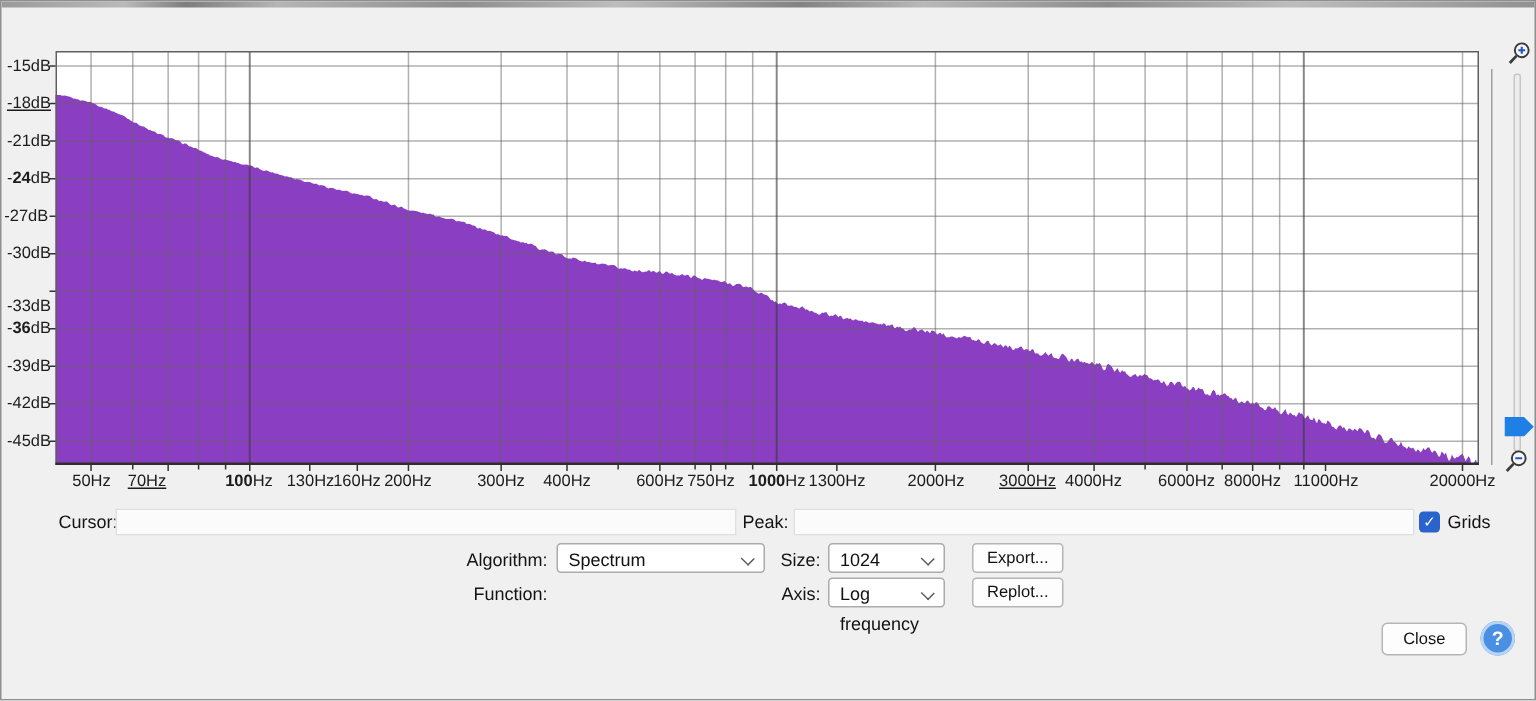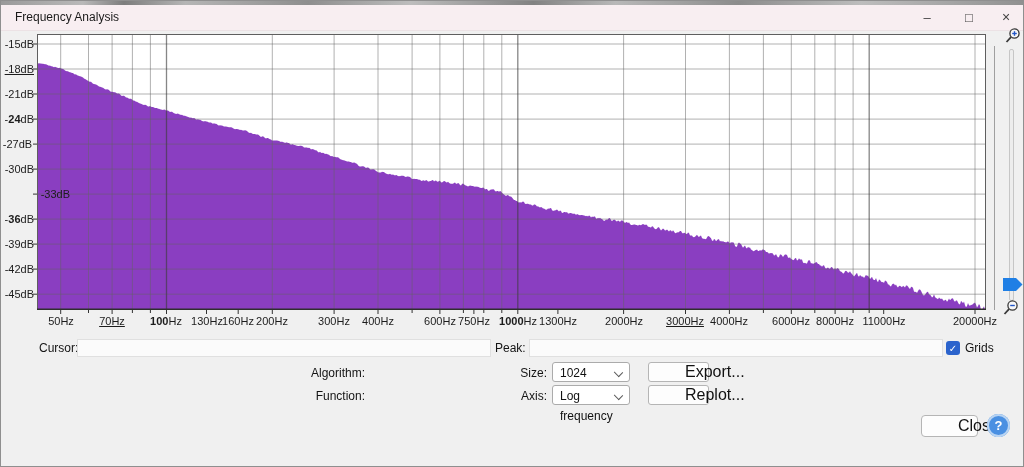--- a/index.html
+++ b/index.html
@@ -26,39 +26,33 @@
   .slider-track{position:absolute;left:1008px;top:48px;width:3px;height:250px;background:#ededed;border:1px solid #c6c6c6;border-radius:2px;}
   .slider-thumb{position:absolute;left:1002px;top:277px;width:20px;height:13px;}
 
   .lbl{position:absolute;font-size:12px;color:#141414;}
   .field{position:absolute;height:16px;background:#fbfbfb;border:1px solid #e0e0e0;font-size:11px;line-height:16px;padding:0 4px;color:#222;box-sizing:content-box;}
   .checkbox{position:absolute;left:945px;top:340px;width:14px;height:14px;border-radius:3px;
     display:flex;align-items:center;justify-content:center;font-size:10px;color:#fff;cursor:default;}
   .select{position:absolute;height:20px;background:#fff;border:1px solid #ababab;border-radius:3px;font-size:12px;line-height:20px;padding-left:7px;box-sizing:border-box;color:#111;cursor:default;}
   .select .chev{position:absolute;right:7px;top:6px;width:6px;height:6px;border-right:1.4px solid #5a5a5a;border-bottom:1.4px solid #5a5a5a;transform:rotate(45deg) scale(1,0.9);}
   .pushbtn{position:absolute;height:20px;background:#fdfdfd;border:1px solid #b5b5b5;border-radius:3px;
-    font-size:16px;text-align:center;line-height:18px;box-sizing:border-box;color:#111;cursor:default;padding-left:36px;}
+    font-size:11px;text-align:center;line-height:18px;box-sizing:border-box;color:#111;cursor:default;}
   .close-btn{left:920px;top:414px;width:57px;height:22px;line-height:20px;border-radius:4px;}
   .help-btn{position:absolute;left:986px;top:413px;width:23px;height:23px;border-radius:50%;
     color:#fff;font-weight:bold;font-size:13px;text-align:center;line-height:23px;
     box-shadow:0 0 0 2px #b9d4f2 inset;cursor:default;}
   .lbl-right{text-align:right;}
 </style>
 </head>
 <body>
 
 <div class="window">
   <div class="behind-strip"></div>
 
-  <div class="titlebar" style="background: rgb(248, 238, 241);">
-    <div class="title">Frequency Analysis</div>
-    <div class="winbtn btn-min">–</div>
-    <div class="winbtn btn-max">□</div>
-    <div class="winbtn btn-close">×</div>
-  </div>
 
   <svg class="plot-svg" id="plot" width="964" height="283">
       <rect x="10" y="0" width="949" height="276" fill="#ffffff"></rect>
       <path d="M10,276 L10,29.1 L11,29.4 L12,29.3 L13,29.4 L14,29.6 L15,29.8 L16,29.7 L17,29.9 L18,30.2 L19,30.3 L20,30.7 L21,31.2 L22,31.8 L23,31.6 L24,32.2 L25,32.2 L26,32.8 L27,33.2 L28,32.8 L29,33.2 L30,33.4 L31,33.9 L32,34.0 L33,33.8 L34,34.4 L35,34.8 L36,35.0 L37,35.6 L38,36.5 L39,37.1 L40,37.2 L41,37.3 L42,38.1 L43,38.3 L44,38.4 L45,39.1 L46,39.1 L47,40.0 L48,40.4 L49,40.3 L50,41.2 L51,41.5 L52,42.0 L53,42.3 L54,42.6 L55,43.0 L56,43.5 L57,44.4 L58,45.1 L59,45.5 L60,46.3 L61,46.8 L62,47.6 L63,47.8 L64,47.8 L65,48.8 L66,49.7 L67,50.0 L68,50.3 L69,50.4 L70,51.1 L71,51.7 L72,52.6 L73,52.7 L74,53.1 L75,53.5 L76,53.7 L77,54.4 L78,55.3 L79,55.4 L80,55.3 L81,55.6 L82,56.1 L83,57.3 L84,57.8 L85,57.7 L86,58.1 L87,58.2 L88,58.2 L89,58.7 L90,59.5 L91,59.5 L92,59.6 L93,60.2 L94,61.5 L95,62.1 L96,61.7 L97,61.7 L98,62.5 L99,63.5 L100,63.6 L101,64.0 L102,64.7 L103,64.7 L104,64.8 L105,65.6 L106,66.4 L107,66.5 L108,67.0 L109,67.7 L110,67.8 L111,68.6 L112,68.9 L113,69.6 L114,69.8 L115,70.2 L116,70.7 L117,70.9 L118,70.7 L119,71.1 L120,71.8 L121,72.4 L122,72.5 L123,72.1 L124,72.7 L125,72.9 L126,73.1 L127,73.4 L128,73.9 L129,74.0 L130,74.0 L131,74.7 L132,74.7 L133,75.3 L134,75.6 L135,75.7 L136,75.9 L137,75.6 L138,75.8 L139,76.4 L140,76.4 L141,76.5 L142,77.3 L143,78.0 L144,77.7 L145,77.7 L146,78.6 L147,79.2 L148,79.6 L149,80.0 L150,79.7 L151,79.6 L152,80.2 L153,80.6 L154,81.0 L155,80.8 L156,81.6 L157,81.7 L158,81.8 L159,82.3 L160,82.6 L161,82.9 L162,83.2 L163,83.7 L164,83.5 L165,83.9 L166,84.2 L167,84.1 L168,84.6 L169,85.4 L170,85.6 L171,85.3 L172,85.7 L173,85.8 L174,86.2 L175,86.9 L176,87.3 L177,87.4 L178,87.1 L179,87.4 L180,87.5 L181,88.0 L182,88.5 L183,88.5 L184,88.5 L185,89.2 L186,89.7 L187,89.3 L188,89.7 L189,89.7 L190,90.3 L191,91.3 L192,91.6 L193,91.2 L194,91.4 L195,91.4 L196,91.9 L197,92.4 L198,92.6 L199,92.4 L200,92.8 L201,93.1 L202,93.3 L203,93.2 L204,93.2 L205,93.5 L206,94.2 L207,94.8 L208,95.2 L209,94.9 L210,95.1 L211,95.3 L212,95.5 L213,96.0 L214,95.8 L215,96.3 L216,96.6 L217,96.4 L218,96.3 L219,96.5 L220,97.0 L221,98.0 L222,98.8 L223,98.9 L224,98.7 L225,99.5 L226,100.0 L227,99.9 L228,100.1 L229,100.6 L230,100.4 L231,100.4 L232,101.2 L233,102.3 L234,102.9 L235,102.6 L236,102.3 L237,103.1 L238,104.1 L239,104.4 L240,103.9 L241,103.9 L242,104.8 L243,105.3 L244,105.6 L245,106.4 L246,106.4 L247,106.5 L248,106.4 L249,106.5 L250,106.6 L251,106.8 L252,107.1 L253,107.5 L254,108.0 L255,107.6 L256,108.2 L257,108.3 L258,108.9 L259,108.5 L260,108.5 L261,109.0 L262,109.0 L263,110.1 L264,110.7 L265,110.3 L266,110.3 L267,111.0 L268,111.1 L269,111.5 L270,111.8 L271,112.0 L272,112.0 L273,111.8 L274,111.8 L275,112.0 L276,112.5 L277,113.5 L278,113.5 L279,113.4 L280,113.6 L281,113.9 L282,113.8 L283,114.2 L284,115.4 L285,115.1 L286,115.3 L287,115.6 L288,116.3 L289,116.3 L290,116.8 L291,118.1 L292,118.4 L293,117.8 L294,118.7 L295,119.1 L296,118.8 L297,119.3 L298,120.0 L299,119.8 L300,120.0 L301,120.5 L302,120.7 L303,121.7 L304,122.3 L305,122.0 L306,122.5 L307,123.1 L308,122.8 L309,123.3 L310,123.3 L311,123.3 L312,124.1 L313,125.1 L314,125.6 L315,125.8 L316,126.2 L317,126.3 L318,126.8 L319,126.9 L320,127.6 L321,127.5 L322,127.5 L323,128.1 L324,127.9 L325,128.8 L326,128.7 L327,128.4 L328,128.8 L329,129.6 L330,129.8 L331,131.2 L332,132.3 L333,132.6 L334,132.4 L335,132.3 L336,132.2 L337,132.5 L338,133.2 L339,134.0 L340,133.6 L341,133.6 L342,133.9 L343,135.2 L344,135.6 L345,135.2 L346,135.3 L347,135.3 L348,135.9 L349,137.0 L350,137.6 L351,138.2 L352,138.4 L353,138.4 L354,138.5 L355,137.7 L356,138.0 L357,138.1 L358,138.9 L359,139.6 L360,140.0 L361,140.3 L362,140.2 L363,139.7 L364,140.6 L365,140.7 L366,140.6 L367,141.1 L368,141.4 L369,141.1 L370,141.2 L371,142.2 L372,142.1 L373,142.2 L374,141.7 L375,141.8 L376,141.8 L377,142.1 L378,142.8 L379,143.0 L380,142.6 L381,142.6 L382,142.7 L383,143.0 L384,143.9 L385,145.0 L386,145.1 L387,144.8 L388,145.1 L389,144.9 L390,144.9 L391,145.6 L392,145.7 L393,145.8 L394,146.7 L395,147.0 L396,146.3 L397,146.6 L398,147.0 L399,145.9 L400,146.6 L401,147.4 L402,147.5 L403,147.0 L404,147.1 L405,146.3 L406,146.1 L407,147.4 L408,146.8 L409,146.6 L410,147.5 L411,147.8 L412,147.0 L413,146.8 L414,148.2 L415,148.6 L416,147.8 L417,147.0 L418,147.2 L419,148.2 L420,148.5 L421,147.8 L422,148.8 L423,149.4 L424,149.7 L425,149.7 L426,149.7 L427,149.1 L428,148.6 L429,149.7 L430,149.7 L431,149.1 L432,149.4 L433,150.9 L434,151.4 L435,149.9 L436,149.6 L437,150.3 L438,151.2 L439,151.5 L440,151.9 L441,152.6 L442,151.9 L443,151.4 L444,151.8 L445,151.9 L446,152.1 L447,152.4 L448,152.8 L449,152.4 L450,152.8 L451,152.8 L452,153.2 L453,153.8 L454,154.0 L455,153.9 L456,153.4 L457,154.1 L458,155.4 L459,155.0 L460,155.0 L461,156.4 L462,156.9 L463,156.0 L464,155.4 L465,155.4 L466,155.2 L467,155.6 L468,157.0 L469,157.5 L470,157.0 L471,157.1 L472,157.7 L473,157.1 L474,157.6 L475,158.7 L476,159.8 L477,160.6 L478,161.3 L479,161.9 L480,161.2 L481,161.1 L482,162.1 L483,162.5 L484,162.6 L485,163.4 L486,164.7 L487,166.1 L488,166.0 L489,167.1 L490,167.0 L491,168.0 L492,168.8 L493,168.1 L494,168.8 L495,168.0 L496,167.6 L497,168.1 L498,169.7 L499,169.9 L500,169.7 L501,169.7 L502,170.3 L503,170.6 L504,170.6 L505,171.4 L506,171.6 L507,170.6 L508,170.4 L509,171.3 L510,172.5 L511,172.2 L512,173.0 L513,173.6 L514,173.1 L515,173.6 L516,174.5 L517,174.5 L518,175.3 L519,175.8 L520,175.5 L521,174.4 L522,174.7 L523,174.2 L524,174.1 L525,175.9 L526,177.0 L527,176.4 L528,176.6 L529,176.1 L530,175.4 L531,176.5 L532,177.5 L533,176.4 L534,177.0 L535,178.9 L536,178.7 L537,178.1 L538,178.0 L539,178.6 L540,178.1 L541,179.4 L542,179.6 L543,178.9 L544,179.0 L545,179.6 L546,179.8 L547,179.8 L548,179.8 L549,180.9 L550,180.1 L551,180.5 L552,181.1 L553,181.2 L554,181.0 L555,180.9 L556,181.3 L557,181.6 L558,181.8 L559,182.3 L560,181.8 L561,182.5 L562,181.5 L563,181.9 L564,183.5 L565,182.6 L566,183.1 L567,182.5 L568,182.4 L569,184.4 L570,184.8 L571,183.7 L572,184.4 L573,183.7 L574,184.8 L575,185.0 L576,186.1 L577,186.9 L578,186.5 L579,185.6 L580,185.8 L581,185.3 L582,184.1 L583,184.3 L584,185.9 L585,187.2 L586,186.1 L587,185.8 L588,185.7 L589,186.9 L590,187.6 L591,186.4 L592,187.1 L593,188.1 L594,186.4 L595,186.5 L596,186.8 L597,188.0 L598,189.1 L599,188.2 L600,187.9 L601,189.2 L602,188.2 L603,189.9 L604,191.0 L605,190.9 L606,190.8 L607,190.4 L608,190.4 L609,190.9 L610,191.1 L611,191.7 L612,190.7 L613,191.0 L614,191.2 L615,190.4 L616,189.9 L617,190.4 L618,190.9 L619,190.6 L620,190.9 L621,192.8 L622,192.7 L623,193.2 L624,193.4 L625,192.2 L626,192.5 L627,194.1 L628,194.9 L629,195.3 L630,194.4 L631,193.2 L632,193.3 L633,195.1 L634,196.4 L635,195.5 L636,194.6 L637,195.3 L638,196.4 L639,196.2 L640,195.5 L641,196.6 L642,197.6 L643,196.2 L644,196.5 L645,197.8 L646,196.3 L647,197.5 L648,199.1 L649,199.3 L650,198.2 L651,198.4 L652,198.0 L653,197.1 L654,197.0 L655,198.8 L656,199.5 L657,198.7 L658,198.9 L659,199.8 L660,200.0 L661,198.6 L662,199.1 L663,201.6 L664,201.5 L665,201.6 L666,202.9 L667,203.2 L668,202.7 L669,201.8 L670,200.7 L671,202.2 L672,203.1 L673,202.1 L674,201.4 L675,204.0 L676,204.8 L677,204.7 L678,205.1 L679,205.3 L680,203.4 L681,201.9 L682,202.2 L683,203.2 L684,204.3 L685,206.4 L686,207.1 L687,205.1 L688,205.4 L689,207.2 L690,206.3 L691,205.2 L692,205.3 L693,207.4 L694,206.8 L695,207.8 L696,207.1 L697,208.0 L698,208.0 L699,208.6 L700,208.1 L701,207.2 L702,208.4 L703,209.4 L704,208.1 L705,208.7 L706,208.0 L707,209.2 L708,211.8 L709,213.0 L710,212.4 L711,209.4 L712,208.5 L713,209.5 L714,210.1 L715,212.0 L716,213.8 L717,212.6 L718,211.4 L719,213.7 L720,214.5 L721,212.7 L722,213.8 L723,213.5 L724,215.4 L725,216.0 L726,217.0 L727,217.3 L728,216.3 L729,215.9 L730,215.4 L731,217.0 L732,217.0 L733,215.9 L734,216.7 L735,216.1 L736,215.3 L737,215.9 L738,216.3 L739,218.1 L740,218.1 L741,218.6 L742,219.7 L743,219.1 L744,219.3 L745,218.9 L746,219.7 L747,221.4 L748,221.2 L749,219.9 L750,222.0 L751,223.4 L752,222.9 L753,220.6 L754,220.5 L755,221.4 L756,223.0 L757,221.4 L758,220.6 L759,220.4 L760,221.0 L761,223.4 L762,224.0 L763,223.2 L764,224.9 L765,225.2 L766,226.3 L767,225.7 L768,224.2 L769,224.0 L770,226.4 L771,225.9 L772,224.3 L773,225.4 L774,225.4 L775,225.6 L776,228.4 L777,229.2 L778,228.8 L779,229.6 L780,229.6 L781,227.0 L782,225.9 L783,226.8 L784,229.6 L785,228.9 L786,229.9 L787,229.2 L788,229.1 L789,228.1 L790,228.5 L791,229.9 L792,230.0 L793,231.5 L794,231.4 L795,232.8 L796,231.6 L797,231.2 L798,233.5 L799,234.8 L800,234.1 L801,233.5 L802,234.5 L803,234.8 L804,233.3 L805,233.0 L806,234.5 L807,235.6 L808,234.1 L809,235.6 L810,234.3 L811,234.2 L812,235.3 L813,237.2 L814,237.6 L815,238.2 L816,239.5 L817,239.3 L818,237.2 L819,236.7 L820,237.5 L821,238.7 L822,238.5 L823,237.3 L824,239.1 L825,239.9 L826,241.3 L827,242.4 L828,241.3 L829,240.0 L830,238.7 L831,241.8 L832,242.7 L833,241.0 L834,241.9 L835,242.8 L836,242.6 L837,244.0 L838,242.5 L839,240.7 L840,242.0 L841,241.5 L842,243.5 L843,245.1 L844,243.9 L845,242.8 L846,245.2 L847,246.0 L848,246.0 L849,244.1 L850,246.7 L851,248.2 L852,245.4 L853,246.0 L854,247.5 L855,248.2 L856,248.1 L857,248.9 L858,246.4 L859,247.0 L860,248.1 L861,250.5 L862,250.5 L863,251.9 L864,252.4 L865,250.5 L866,249.7 L867,249.7 L868,251.5 L869,250.6 L870,252.4 L871,253.6 L872,251.9 L873,251.7 L874,252.5 L875,253.2 L876,251.8 L877,252.5 L878,253.5 L879,251.5 L880,251.5 L881,252.4 L882,253.9 L883,255.0 L884,252.9 L885,252.7 L886,254.1 L887,257.5 L888,258.0 L889,257.8 L890,259.1 L891,257.0 L892,255.5 L893,255.6 L894,256.8 L895,259.0 L896,261.1 L897,261.4 L898,260.8 L899,259.3 L900,258.0 L901,257.8 L902,260.2 L903,260.7 L904,261.8 L905,263.4 L906,262.7 L907,260.3 L908,263.0 L909,263.9 L910,264.4 L911,265.3 L912,263.5 L913,264.5 L914,265.0 L915,264.4 L916,265.9 L917,267.1 L918,265.7 L919,266.1 L920,267.7 L921,266.5 L922,264.6 L923,266.2 L924,265.2 L925,264.2 L926,264.5 L927,266.8 L928,267.8 L929,266.4 L930,266.6 L931,268.4 L932,270.3 L933,270.3 L934,267.0 L935,267.8 L936,269.2 L937,267.6 L938,271.3 L939,273.3 L940,272.0 L941,269.0 L942,271.2 L943,271.8 L944,270.7 L945,270.9 L946,269.8 L947,269.2 L948,268.5 L949,270.5 L950,273.5 L951,271.9 L952,270.1 L953,271.5 L954,275.9 L955,276.0 L956,273.9 L957,272.3 L958,276.0 L959,276.0 L959,276 Z" fill="#8a3ec1"></path>
       <line x1="10" y1="10.0" x2="959" y2="10.0" stroke="rgba(100,100,100,0.5)" stroke-width="1"></line>
       <line x1="10" y1="35.0" x2="959" y2="35.0" stroke="rgba(100,100,100,0.5)" stroke-width="1"></line>
       <line x1="10" y1="60.0" x2="959" y2="60.0" stroke="rgba(100,100,100,0.5)" stroke-width="1"></line>
       <line x1="10" y1="85.1" x2="959" y2="85.1" stroke="rgba(100,100,100,0.5)" stroke-width="1"></line>
       <line x1="10" y1="110.1" x2="959" y2="110.1" stroke="rgba(100,100,100,0.5)" stroke-width="1"></line>
       <line x1="10" y1="135.1" x2="959" y2="135.1" stroke="rgba(100,100,100,0.5)" stroke-width="1"></line>
@@ -136,29 +130,29 @@
       <line x1="530.9" y1="276" x2="530.9" y2="280" stroke="#333" stroke-width="1"></line>
       <line x1="856.7" y1="276" x2="856.7" y2="280" stroke="#333" stroke-width="1"></line>
     </svg>
   <div id="ylabels">
       <div class="ylabel" style="left: 0px; top: 37px;">-15dB</div>
       <div class="ylabel" style="left: 0px; top: 62px; text-decoration: underline;">-18dB</div>
       <div class="ylabel" style="left: 0px; top: 87px;">-21dB</div>
       <div class="ylabel" style="left: 0px; top: 112px;">-<b>24</b>dB</div>
       <div class="ylabel" style="left: 0px; top: 137px; text-align: center;">-27dB</div>
       <div class="ylabel" style="left: 0px; top: 162px;">-30dB</div>
-      <div class="ylabel" style="left: 0px; top: 187px; padding-left: 36px;">-33dB</div>
+      <div class="ylabel" style="left: 0px; top: 197px;">-33dB</div>
       <div class="ylabel" style="left: 0px; top: 212px;">-<b>36</b>dB</div>
       <div class="ylabel" style="left: 0px; top: 237px;">-39dB</div>
       <div class="ylabel" style="left: 0px; top: 262px;">-42dB</div>
       <div class="ylabel" style="left: 0px; top: 287px;">-45dB</div>
     </div>
   <div id="xlabels">
       <div class="xlabel" style="left: 60px;">50Hz</div>
-      <div class="xlabel" style="left: 111px; text-decoration: underline;">70Hz</div>
+      <div class="xlabel" style="left: 97px; text-decoration: underline;">70Hz</div>
       <div class="xlabel" style="left: 165px;"><b>100</b>Hz</div>
       <div class="xlabel" style="left: 206px;">130Hz</div>
       <div class="xlabel" style="left: 237px; text-align: right;">160Hz</div>
       <div class="xlabel" style="left: 271px;">200Hz</div>
       <div class="xlabel" style="left: 333px;">300Hz</div>
       <div class="xlabel" style="left: 377px;">400Hz</div>
       <div class="xlabel" style="left: 439px;">600Hz</div>
       <div class="xlabel" style="left: 473px;">750Hz</div>
       <div class="xlabel" style="left: 517px;"><b>1000</b>Hz</div>
       <div class="xlabel" style="left: 557px;">1300Hz</div>
@@ -189,20 +183,24 @@
   </svg>
 
   <div class="lbl" style="left:38px;top:340px;">Cursor:</div>
   <div class="field" style="left:76px;top:338px;width:404px;"></div>
   <div class="lbl" style="left:494px;top:340px;">Peak:</div>
   <div class="field" style="left:528px;top:338px;width:404px;"></div>
   <div class="checkbox" id="grids-checkbox" style="background: rgb(43, 99, 204);">✓</div>
   <div class="lbl" style="left:964px;top:340px;">Grids</div>
 
   <div class="lbl lbl-right" style="left:306px;top:365px;width:58px;">Algorithm:</div>
+  <div class="select" style="left:370px;top:361px;width:139px;">
+    <span>Spectrum</span>
+    <span class="chev"></span>
+  </div>
   <div class="lbl lbl-right" style="left:512px;top:365px;width:34px;">Size:</div>
   <div class="select" style="left:551px;top:361px;width:78px;">
     <span>1024</span>
     <span class="chev"></span>
   </div>
   <div class="pushbtn" style="left:647px;top:361px;width:61px;">Export...</div>
 
   <div class="lbl lbl-right" style="left:306px;top:388px;width:58px;">Function:</div>
   <div class="lbl lbl-right" style="left:512px;top:388px;width:34px;">Axis:</div>
   <div class="select" style="left:551px;top:384px;width:78px;">

